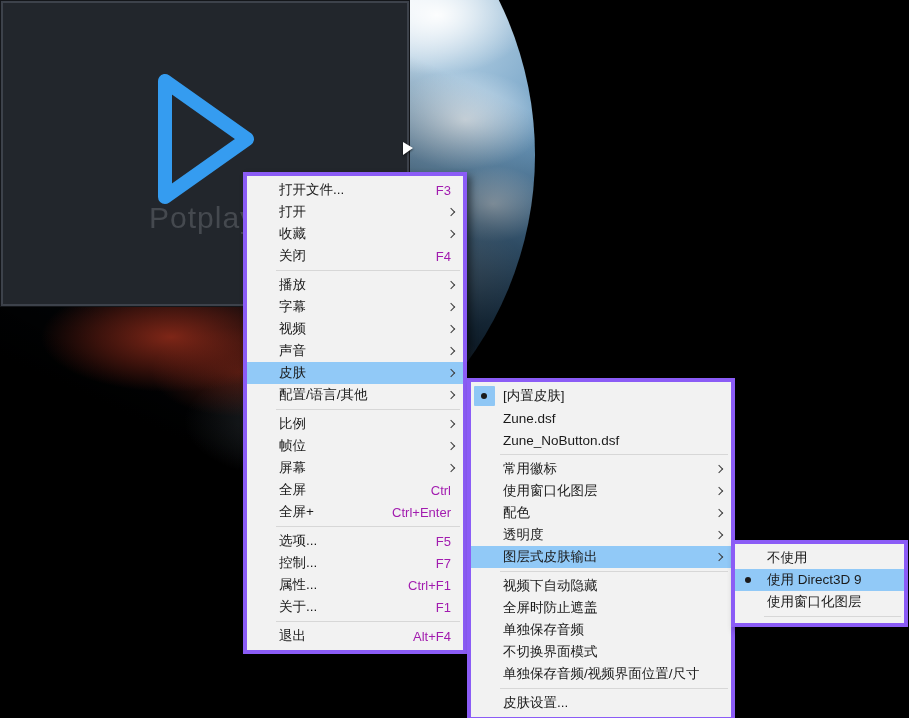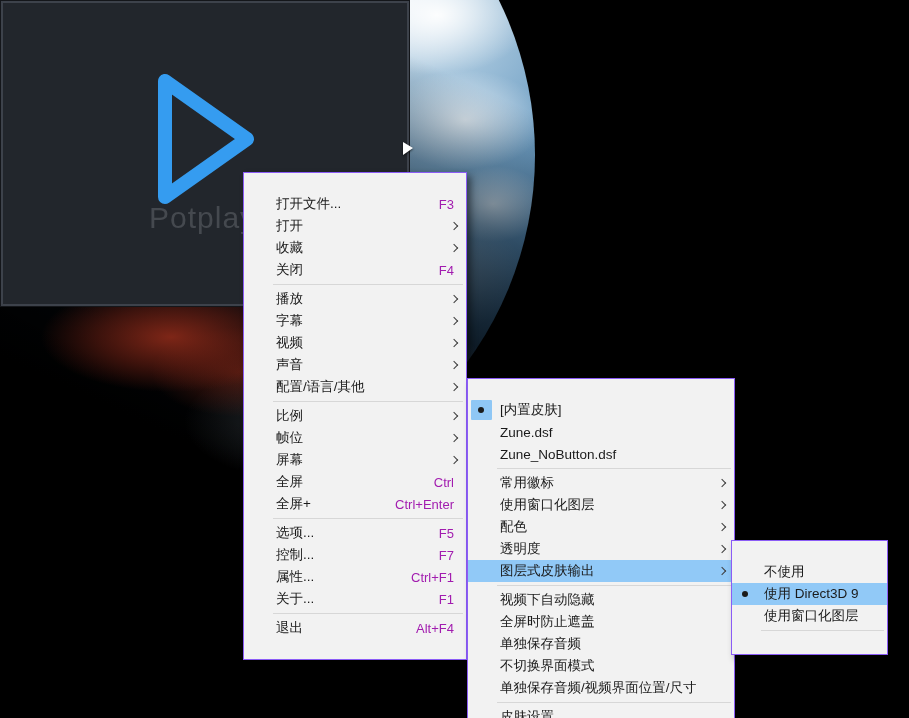--- a/index.html
+++ b/index.html
@@ -33,26 +33,26 @@
   }
   #player-inner{position:absolute;left:2px;top:2px;right:2px;bottom:2px;background:#22262c;}
   #play-logo{position:absolute;left:150px;top:64px;}
   #brand-text{
     position:absolute;left:146px;top:198px;
     font-size:30px;color:#45494f;letter-spacing:1px;white-space:nowrap;
   }
 
   
   .menu{
-    position:absolute;background:#f2f2f2;border:1px solid #8b5cf6;
-    padding:20px 0;box-sizing:border-box;box-shadow:4px 4px 7px rgba(0,0,0,0.45);
+    position:absolute;background:#f2f2f2;border:4px solid #8b5cf6;
+    padding:3px 0;box-sizing:border-box;box-shadow:4px 4px 7px rgba(0,0,0,0.45);
   }
   #main-menu {left:243px;top:172px;width:224px;z-index:10;}
   #skin-menu {left:467px;top:378px;width:268px;z-index:11;}
-  #layer-menu{left:731px;top:540px;width:157px;z-index:12;}
+  #layer-menu{left:731px;top:540px;width:177px;z-index:12;}
 
   .mi{
     position:relative;height:22px;display:flex;align-items:center;
     padding:0 12px 0 32px;font-size:13.5px;color:#1a1a1a;white-space:nowrap;
   }
   .mi.hl{background:#91c9f7;}
   .lbl{pointer-events:none;}
   .sc{margin-left:auto;font-size:13px;color:#a21caf;padding-left:14px;}
   .chev{
     position:absolute;right:9px;top:8px;width:5px;height:5px;
@@ -119,20 +119,24 @@
       <span class="chev"></span>
     </div>
     <div class="mi">
       <span class="lbl">视频</span>
       <span class="chev"></span>
     </div>
     <div class="mi">
       <span class="lbl">声音</span>
       <span class="chev"></span>
     </div>
+    <div class="mi hl">
+      <span class="lbl">皮肤</span>
+      <span class="chev"></span>
+    </div>
     <div class="mi">
       <span class="lbl">配置/语言/其他</span>
       <span class="chev"></span>
     </div>
     <div class="msep"></div>
     <div class="mi">
       <span class="lbl">比例</span>
       <span class="chev"></span>
     </div>
     <div class="mi">

